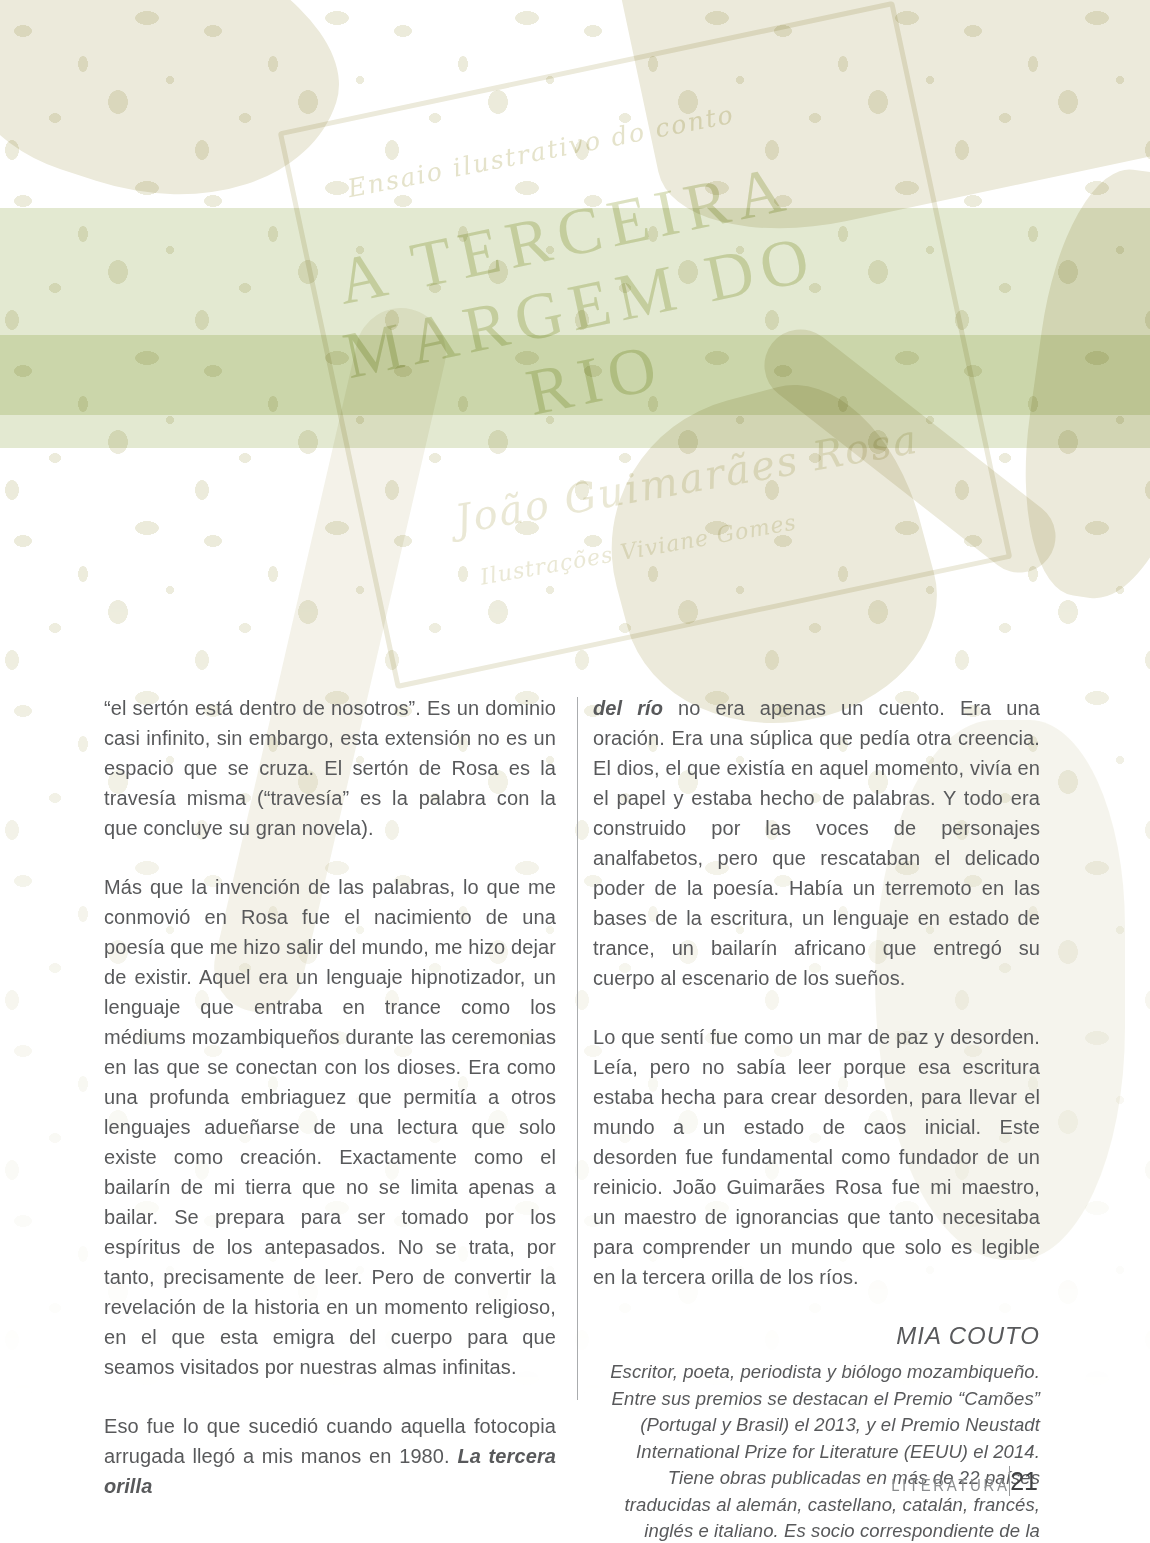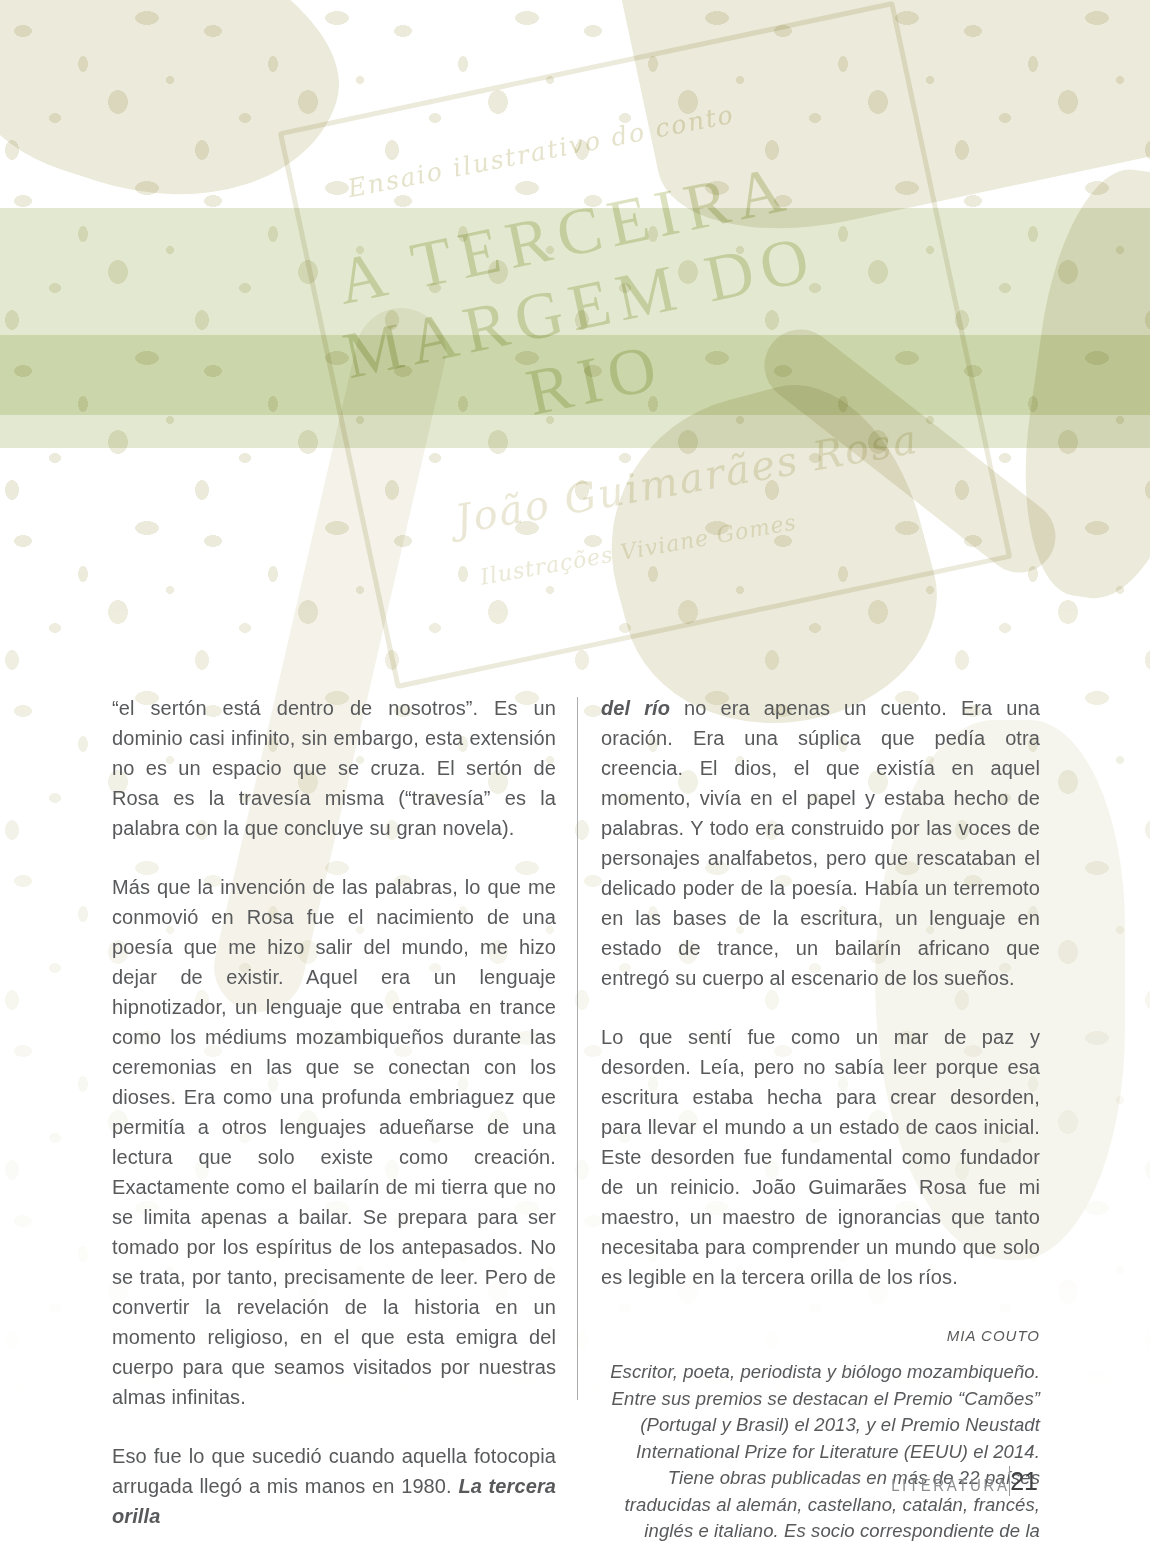--- a/index.html
+++ b/index.html
@@ -64,29 +64,29 @@
   }
   .wm-illu {
     position:absolute; left:478px; top:537px; transform:rotate(-10deg);
     font-family:"DejaVu Serif", serif; font-style:italic; font-size:22px;
     letter-spacing:1px; color:#eae8d5; mix-blend-mode:multiply; white-space:nowrap;
   }
 
   
   .col { position:absolute; top:693px; color:#58595b; font-size:20px;
          line-height:30px; text-align:justify; letter-spacing:0.1px; }
-  .col p { margin:0 0 29px 8px; }
+  .col p { margin:0 0 29px 0; }
   .col-left  { left:104px; width:452px; }
   .col-right { left:593px; width:447px; }
   .col-divider { position:absolute; left:577px; top:697px; width:1px; height:703px; background:#aaacae; }
   .ital { font-style:italic;font-weight:bold; }
 
   .byline {
     margin-top:14px; text-align:right; font-style:italic;
-    font-size:15px; letter-spacing:1px; color:#58595b;
+    font-size:24px; letter-spacing:1px; color:#58595b;
   }
   .bio {
     margin-top:8px; text-align:right; font-style:italic;
     font-size:18.5px; line-height:26.5px; color:#58595b;
   }
 
   
   .footer { position:absolute; top:1466px; right:112px; display:flex; align-items:flex-end; }
   .footer-section { font-size:17px; letter-spacing:3px; color:#8a8c8e;
                     transform:scaleX(.88); transform-origin:right center; }

